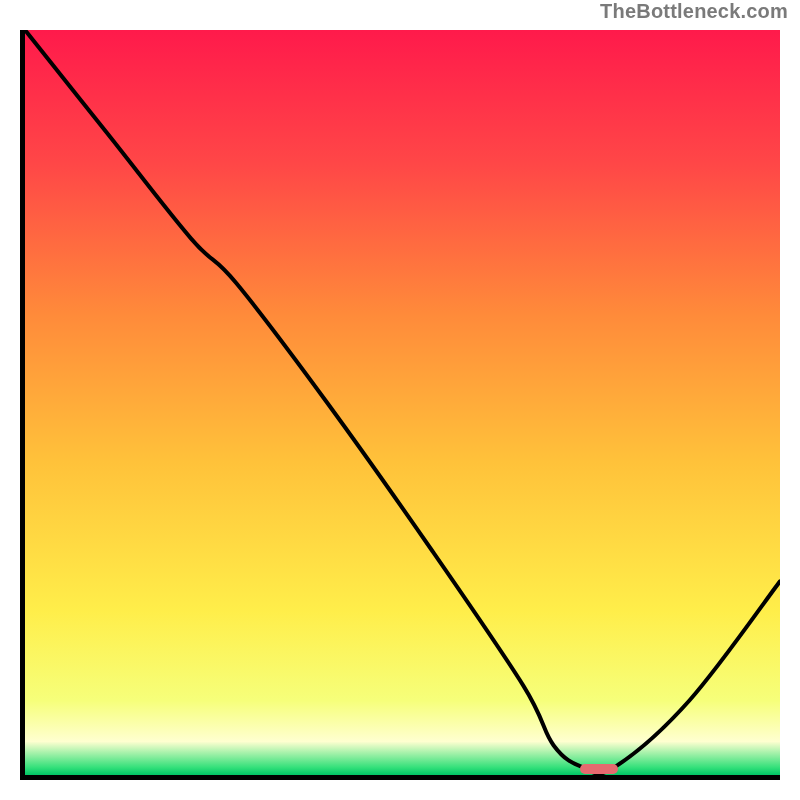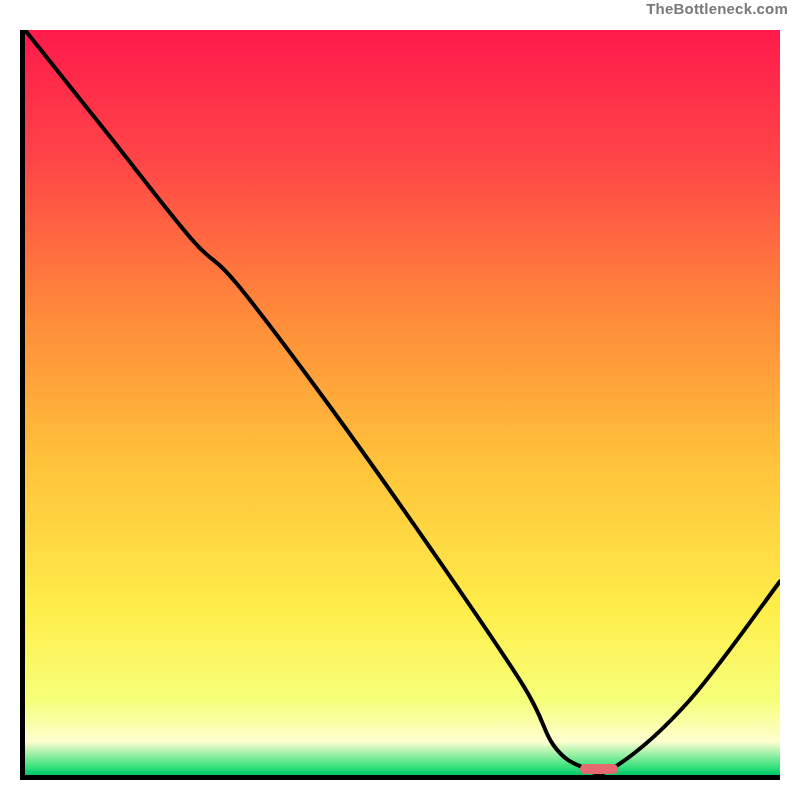--- a/index.html
+++ b/index.html
@@ -12,21 +12,21 @@
   }
   .container {
     position: relative;
     width: 800px;
     height: 800px;
   }
   .watermark {
     position: absolute;
     top: 0px;
     right: 12px;
-    font-size: 15px;
+    font-size: 20px;
     font-weight: 600;
     color: #7a7a7a;
     z-index: 10;
     letter-spacing: 0.2px;
   }
   .plot-area {
     position: absolute;
     left: 20px;
     top: 30px;
     width: 760px;

